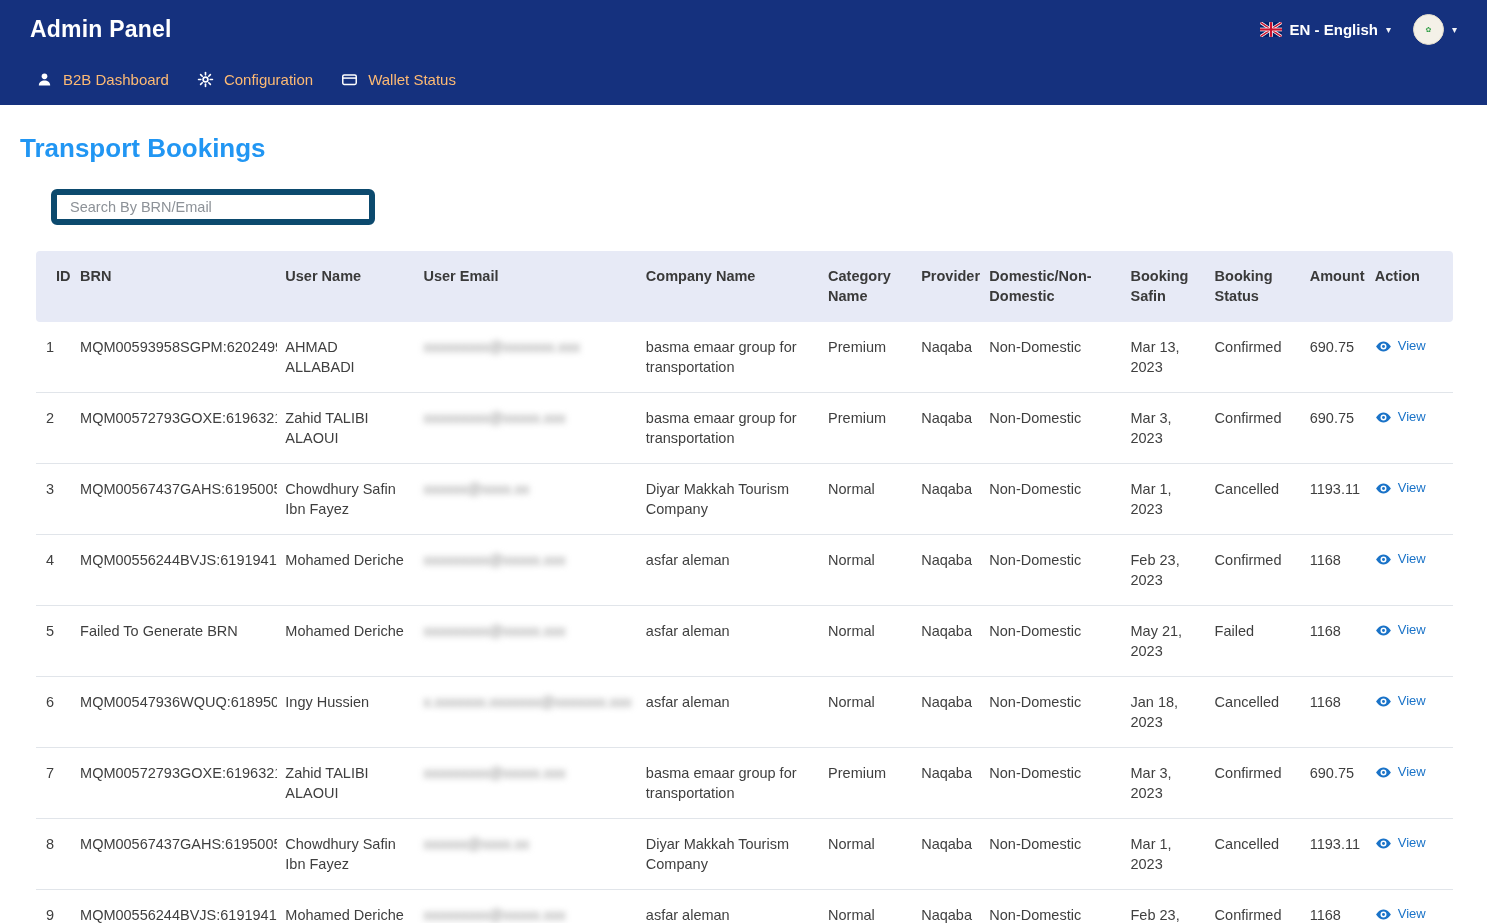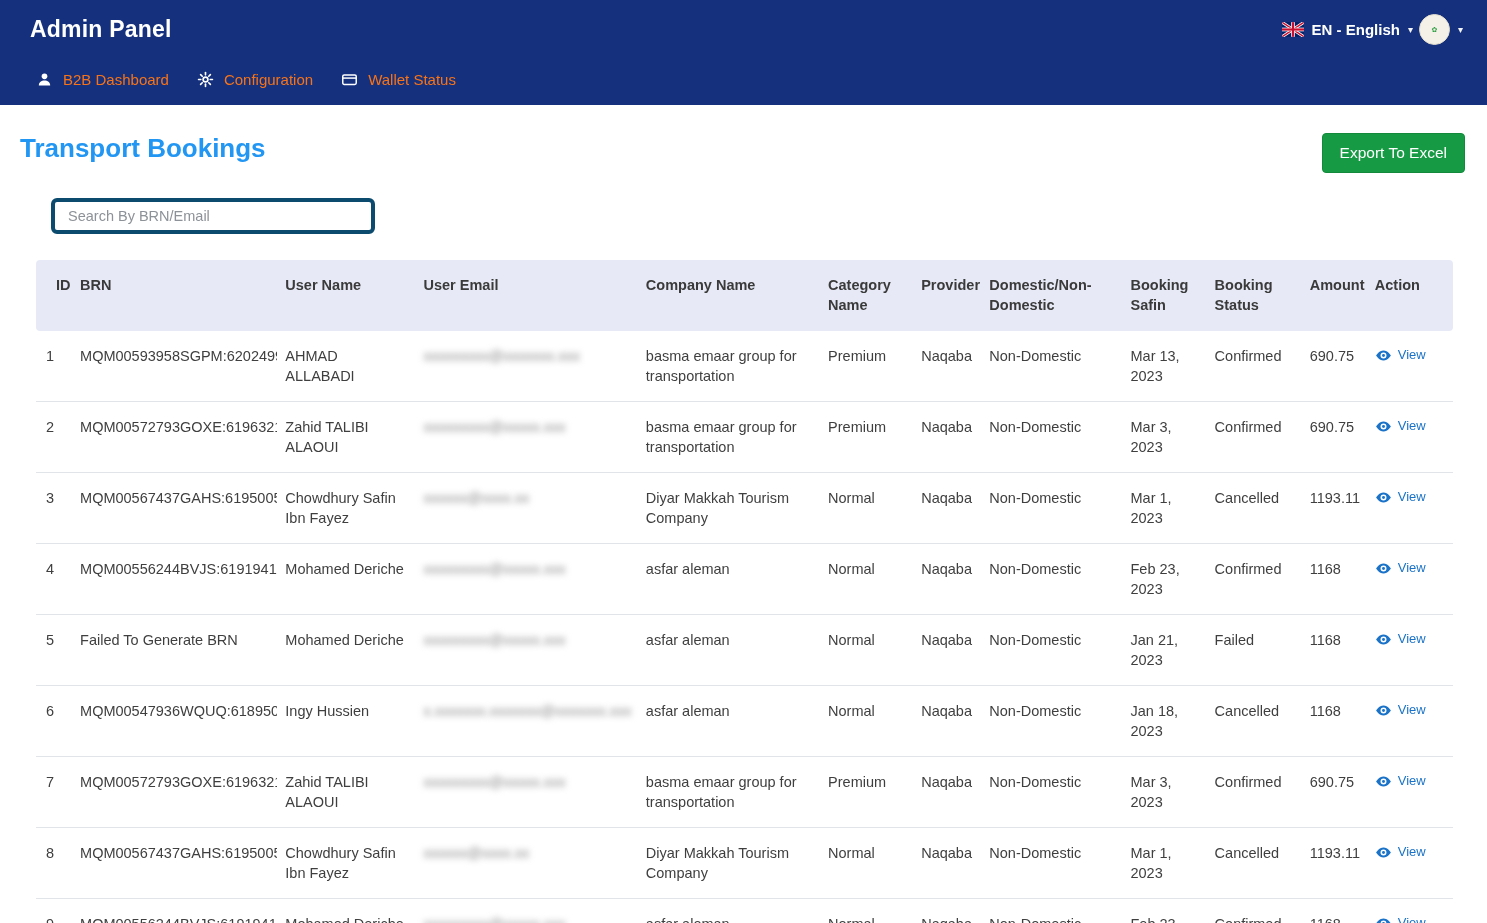--- a/index.html
+++ b/index.html
@@ -9,43 +9,43 @@
     --link:#1a73c8;
     --thbg:#e7eaf6;
   }
   *{box-sizing:border-box;}
   html,body{margin:0;padding:0;}
   body{
     width:1487px;height:923px;overflow:hidden;background:#fff;
     font-family:"Liberation Sans","DejaVu Sans",sans-serif;color:#3f3f3f;
   }
   
-  .navbar{background:var(--navbar);color:#fff;padding:0 16px 2px 22px;}
+  .navbar{background:var(--navbar);color:#fff;padding:0 22px 2px 22px;}
   .nav-top{display:flex;align-items:center;justify-content:space-between;height:55px;padding:4px 8px 0 8px;}
   .brand{font-size:23px;font-weight:700;letter-spacing:.2px;}
-  .nav-right{display:flex;gap:6px;}
+  .nav-right{display:flex;gap:22px;}
   .lang{display:flex;align-items:center;gap:8px;font-size:15px;font-weight:600;cursor:pointer;}
   .flag{width:22px;height:15px;border-radius:2px;overflow:hidden;display:block;}
   .caret{font-size:10px;line-height:1;opacity:.95;}
   .avatar-wrap{display:flex;align-items:center;gap:8px;cursor:pointer;}
   .avatar{width:31px;height:31px;border-radius:50%;background:#f4f1e8;display:flex;align-items:center;justify-content:center;
           font-size:7px;color:#2f9e44;font-weight:700;border:1px solid #e3ddcc;overflow:hidden;}
   .nav-menu{display:flex;align-items:center;height:48px;}
   .nav-item{display:flex;align-items:center;gap:10px;padding:9px 14px;font-size:15px;font-weight:500;
-            color:#f97316;cursor:pointer;border-radius:4px;white-space:nowrap;}
+            color:#fdba74;cursor:pointer;border-radius:4px;white-space:nowrap;}
   .nav-icon svg{display:block;}
   
   .page-head{display:flex;justify-content:space-between;padding:28px 22px 0 20px;}
   .page-title{font-size:26px;font-weight:600;color:var(--title);margin:0;}
   .export-btn{background:var(--green);color:#fff;border:1px solid #12893b;border-radius:4px;
               font-size:15.5px;font-weight:500;padding:10px 17px;cursor:pointer;
               font-family:"Liberation Sans","DejaVu Sans",sans-serif;}
   
   .search-row{padding:25px 0 0 51px;}
-  .search-input{width:324px;height:36px;border:4px solid #0c4a6e;border-radius:6px;padding:0 13px;
+  .search-input{width:324px;height:36px;border:6px solid #0c4a6e;border-radius:6px;padding:0 13px;
                 font-size:14.5px;color:#444;outline:none;font-family:"Liberation Sans","DejaVu Sans",sans-serif;}
   .search-input::placeholder{color:#8d9298;}
   
   .table-wrap{margin:26px 34px 0 36px;}
   table{width:100%;border-collapse:collapse;table-layout:fixed;}
   thead th{background:var(--thbg);text-align:left;font-size:14.5px;font-weight:700;color:#3a3a3a;
            padding:16px 8px;vertical-align:top;line-height:1.35;}
   thead th:first-child{padding-left:20px;border-top-left-radius:4px;border-bottom-left-radius:4px;}
   thead th:last-child{border-top-right-radius:4px;border-bottom-right-radius:4px;}
   tbody tr{height:70px;border-bottom:1px solid #e1e5ea;}
@@ -118,21 +118,20 @@
           <line x1="2.5" y1="10" x2="21.5" y2="10"></line>
         </svg>
       </span>
       <span>Wallet Status</span>
     </div>
   </div>
 </div>
 
 <div class="page-head">
   <h1 class="page-title">Transport Bookings</h1>
-  <button class="export-btn">Export To Excel</button>
 </div>
 
 <div class="search-row">
   <input class="search-input" type="text" placeholder="Search By BRN/Email" style="">
 </div>
 
 <div class="table-wrap">
   <table>
     <colgroup>
       <col style="width:36px">
@@ -255,21 +254,21 @@
         </tr>
         <tr>
           <td>5</td>
           <td>Failed To Generate BRN</td>
           <td>Mohamed Deriche</td>
           <td class="blurred">xxxxxxxxx@xxxxx.xxx</td>
           <td>asfar aleman</td>
           <td>Normal</td>
           <td>Naqaba</td>
           <td>Non-Domestic</td>
-          <td>Jan 21, 2023</td>
+          <td>May 21, 2023</td>
           <td>Failed</td>
           <td>1168</td>
           <td><a class="view-link">
               <span>
                 <svg viewBox="0 0 24 24" width="17" height="17" fill="currentColor">
                   <path d="M12 5C5.6 5 1.6 12 1.6 12S5.6 19 12 19s10.4-7 10.4-7S18.4 5 12 5zm0 11.2a4.2 4.2 0 1 1 0-8.4 4.2 4.2 0 0 1 0 8.4z"></path>
                   <circle cx="12" cy="12" r="2.1"></circle>
                 </svg>
               </span>
               <span>View</span>

